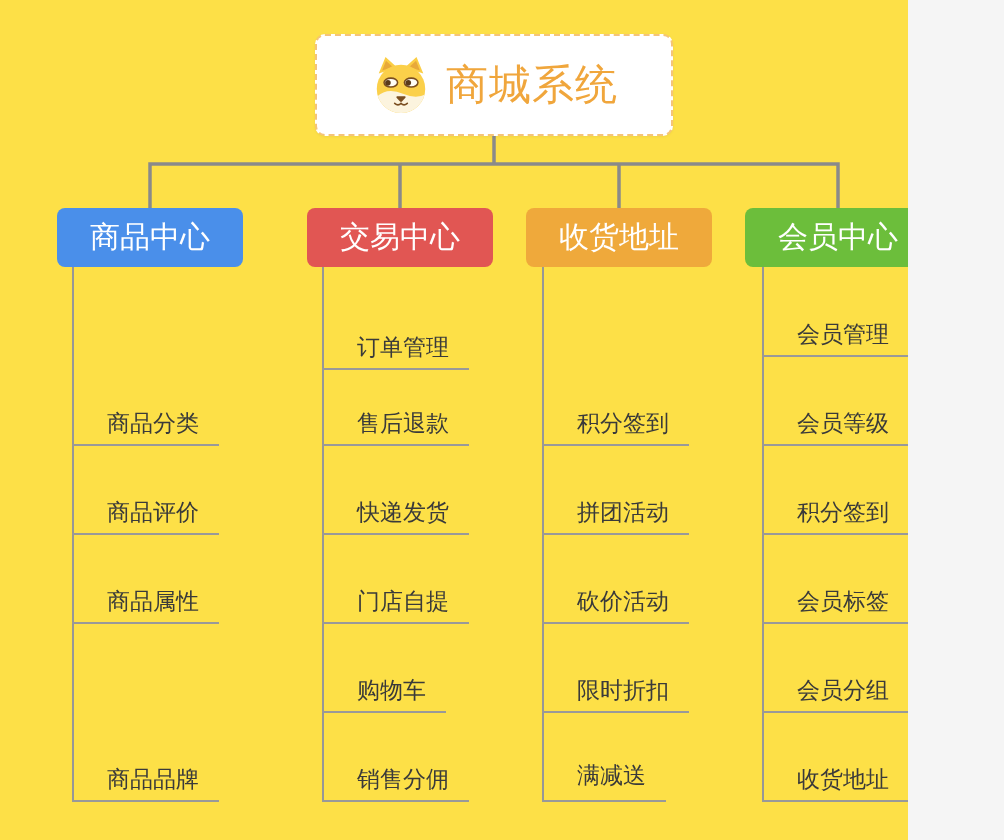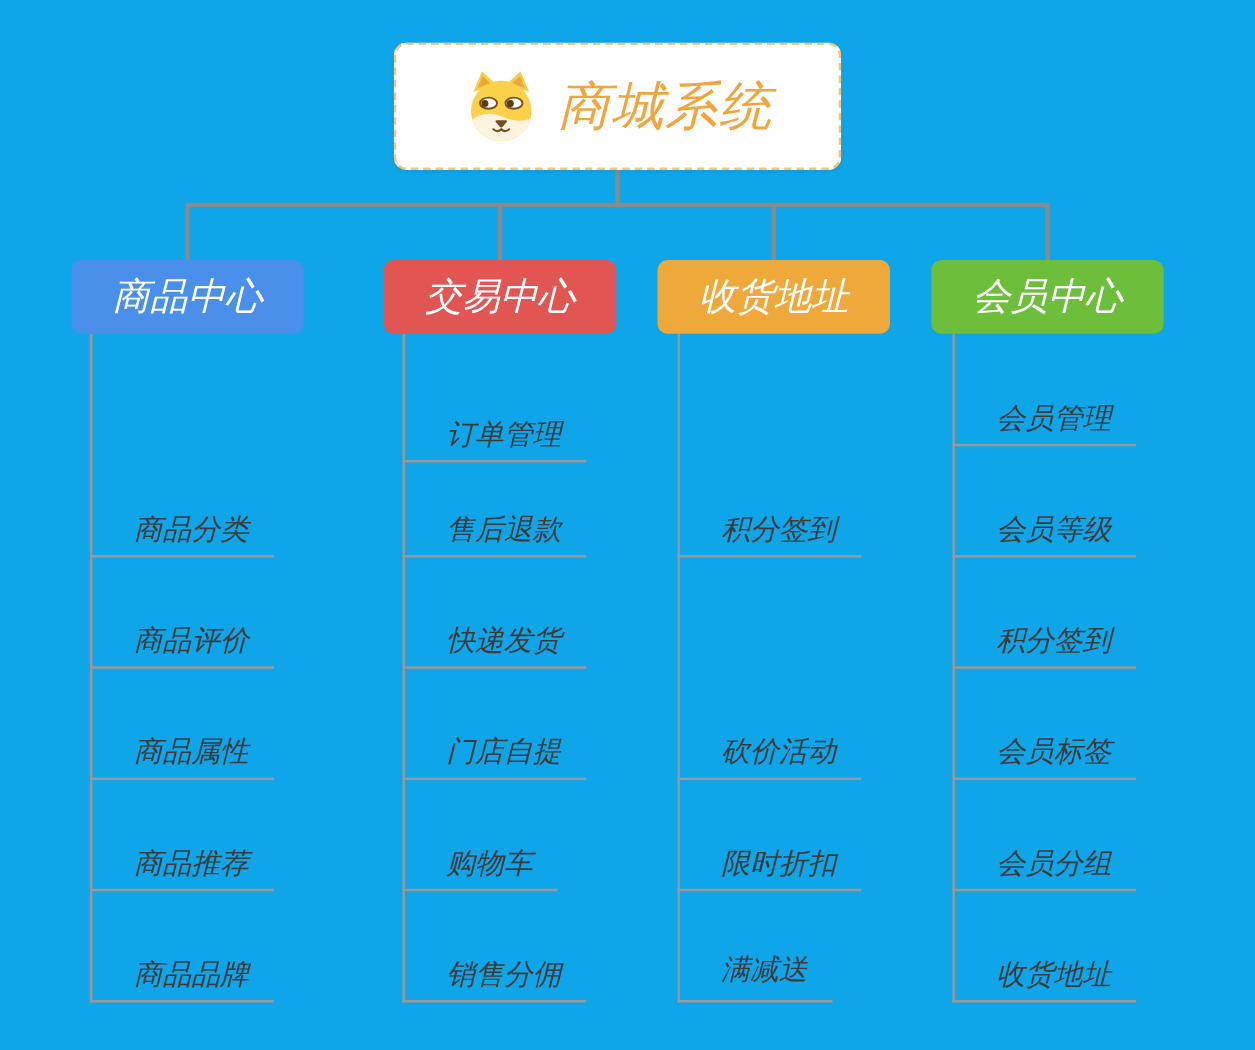--- a/index.html
+++ b/index.html
@@ -2,25 +2,24 @@
 <html><head>
 <meta charset="utf-8">
 <style>
   html,body{margin:0;padding:0;}
   body{
     background:#f5f5f5;
     font-family:"DejaVu Sans","Liberation Sans",sans-serif;
   }
   #canvas{
     position:relative;
-    width:1004px;
+    width:908px;
     height:840px;
-    background:#0ea5e9;
+    background:#fde047;
     overflow:hidden;
-    font-style:italic;
   }
   
   #connector-svg{
     position:absolute;
     left:0;top:0;
     width:1004px;height:840px;
     pointer-events:none;
   }
   .trunk{
     position:absolute;
@@ -139,23 +138,20 @@
 
   <div class="leaf-item" style="left:72px;top:400px;">
       <span class="leaf-label">商品分类</span>
     </div>
   <div class="leaf-item" style="left:72px;top:489px;">
       <span class="leaf-label">商品评价</span>
     </div>
   <div class="leaf-item" style="left:72px;top:578px;">
       <span class="leaf-label">商品属性</span>
     </div>
-  <div class="leaf-item" style="left:72px;top:667px;">
-      <span class="leaf-label">商品推荐</span>
-    </div>
   <div class="leaf-item" style="left:72px;top:756px;">
       <span class="leaf-label">商品品牌</span>
     </div>
 
   <div class="leaf-item" style="left:322px;top:324px;">
       <span class="leaf-label">订单管理</span>
     </div>
   <div class="leaf-item" style="left:322px;top:400px;">
       <span class="leaf-label">售后退款</span>
     </div>
@@ -168,20 +164,23 @@
   <div class="leaf-item" style="left:322px;top:667px;">
       <span class="leaf-label">购物车</span>
     </div>
   <div class="leaf-item" style="left:322px;top:756px;">
       <span class="leaf-label">销售分佣</span>
     </div>
 
   <div class="leaf-item" style="left:542px;top:400px;">
       <span class="leaf-label">积分签到</span>
     </div>
+  <div class="leaf-item" style="left:542px;top:489px;">
+      <span class="leaf-label">拼团活动</span>
+    </div>
   <div class="leaf-item" style="left:542px;top:578px;">
       <span class="leaf-label">砍价活动</span>
     </div>
   <div class="leaf-item" style="left:542px;top:667px;">
       <span class="leaf-label">限时折扣</span>
     </div>
   <div class="leaf-item" style="left:542px;top:756px;align-items:center;">
       <span class="leaf-label">满减送</span>
     </div>
 

